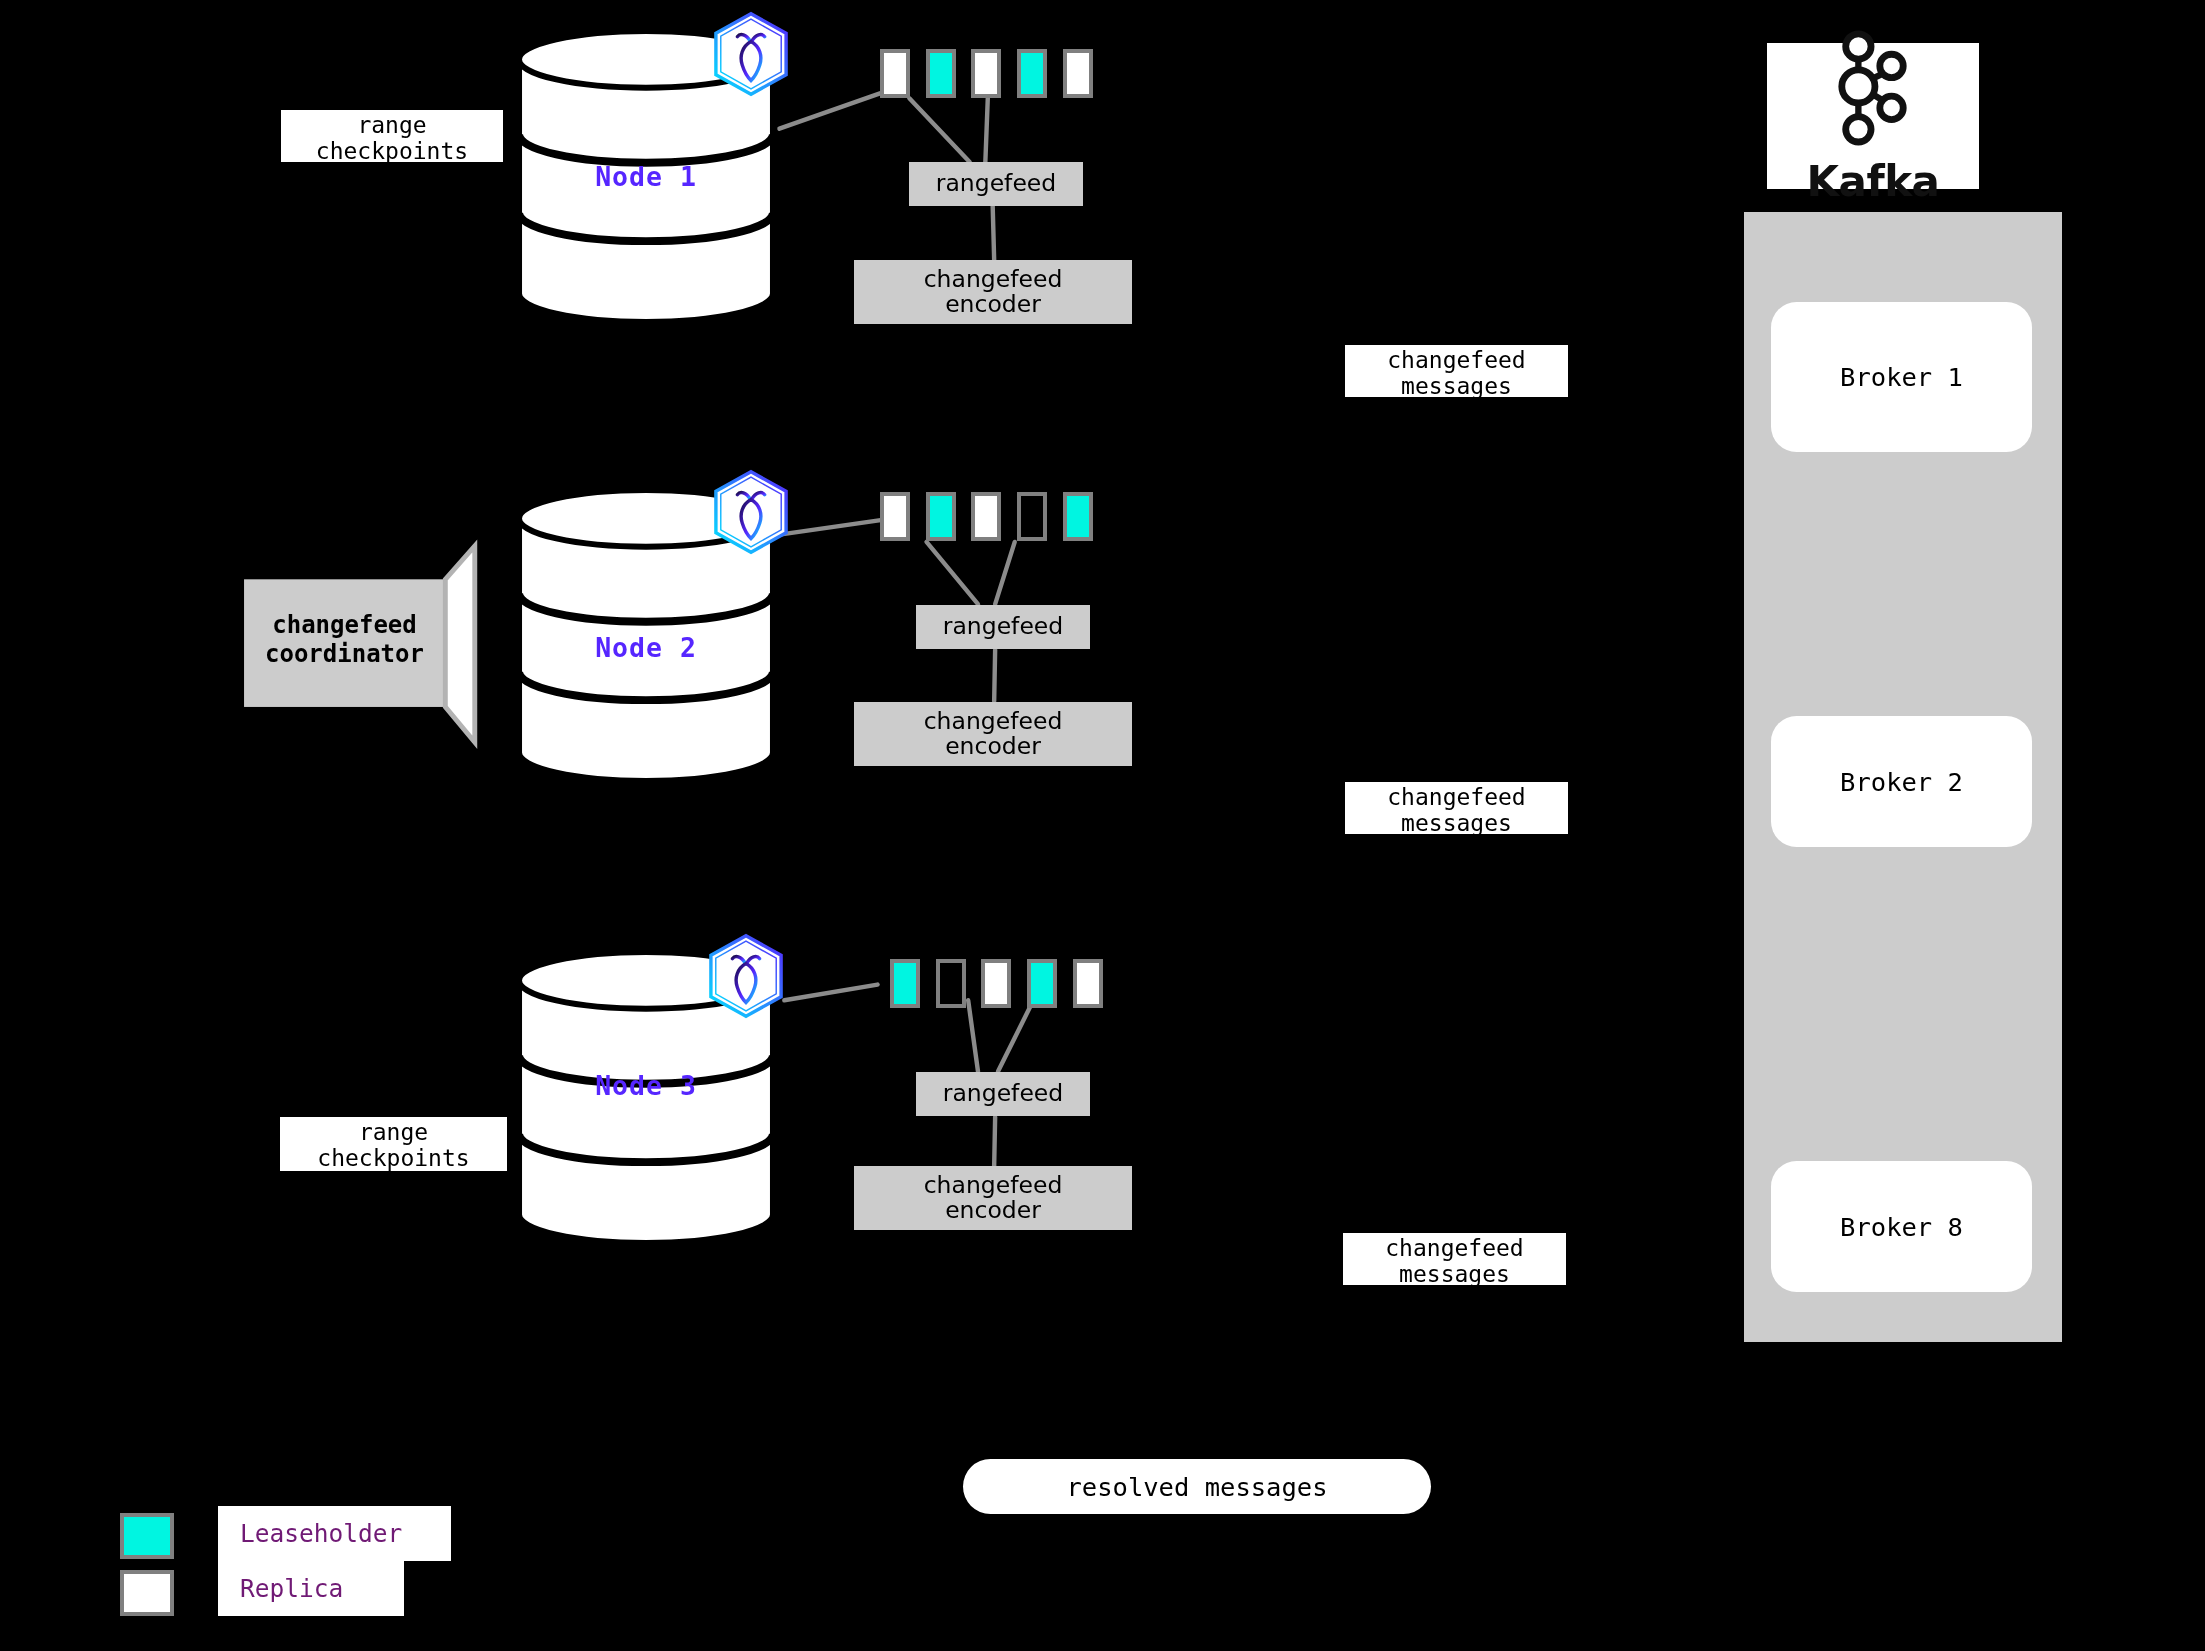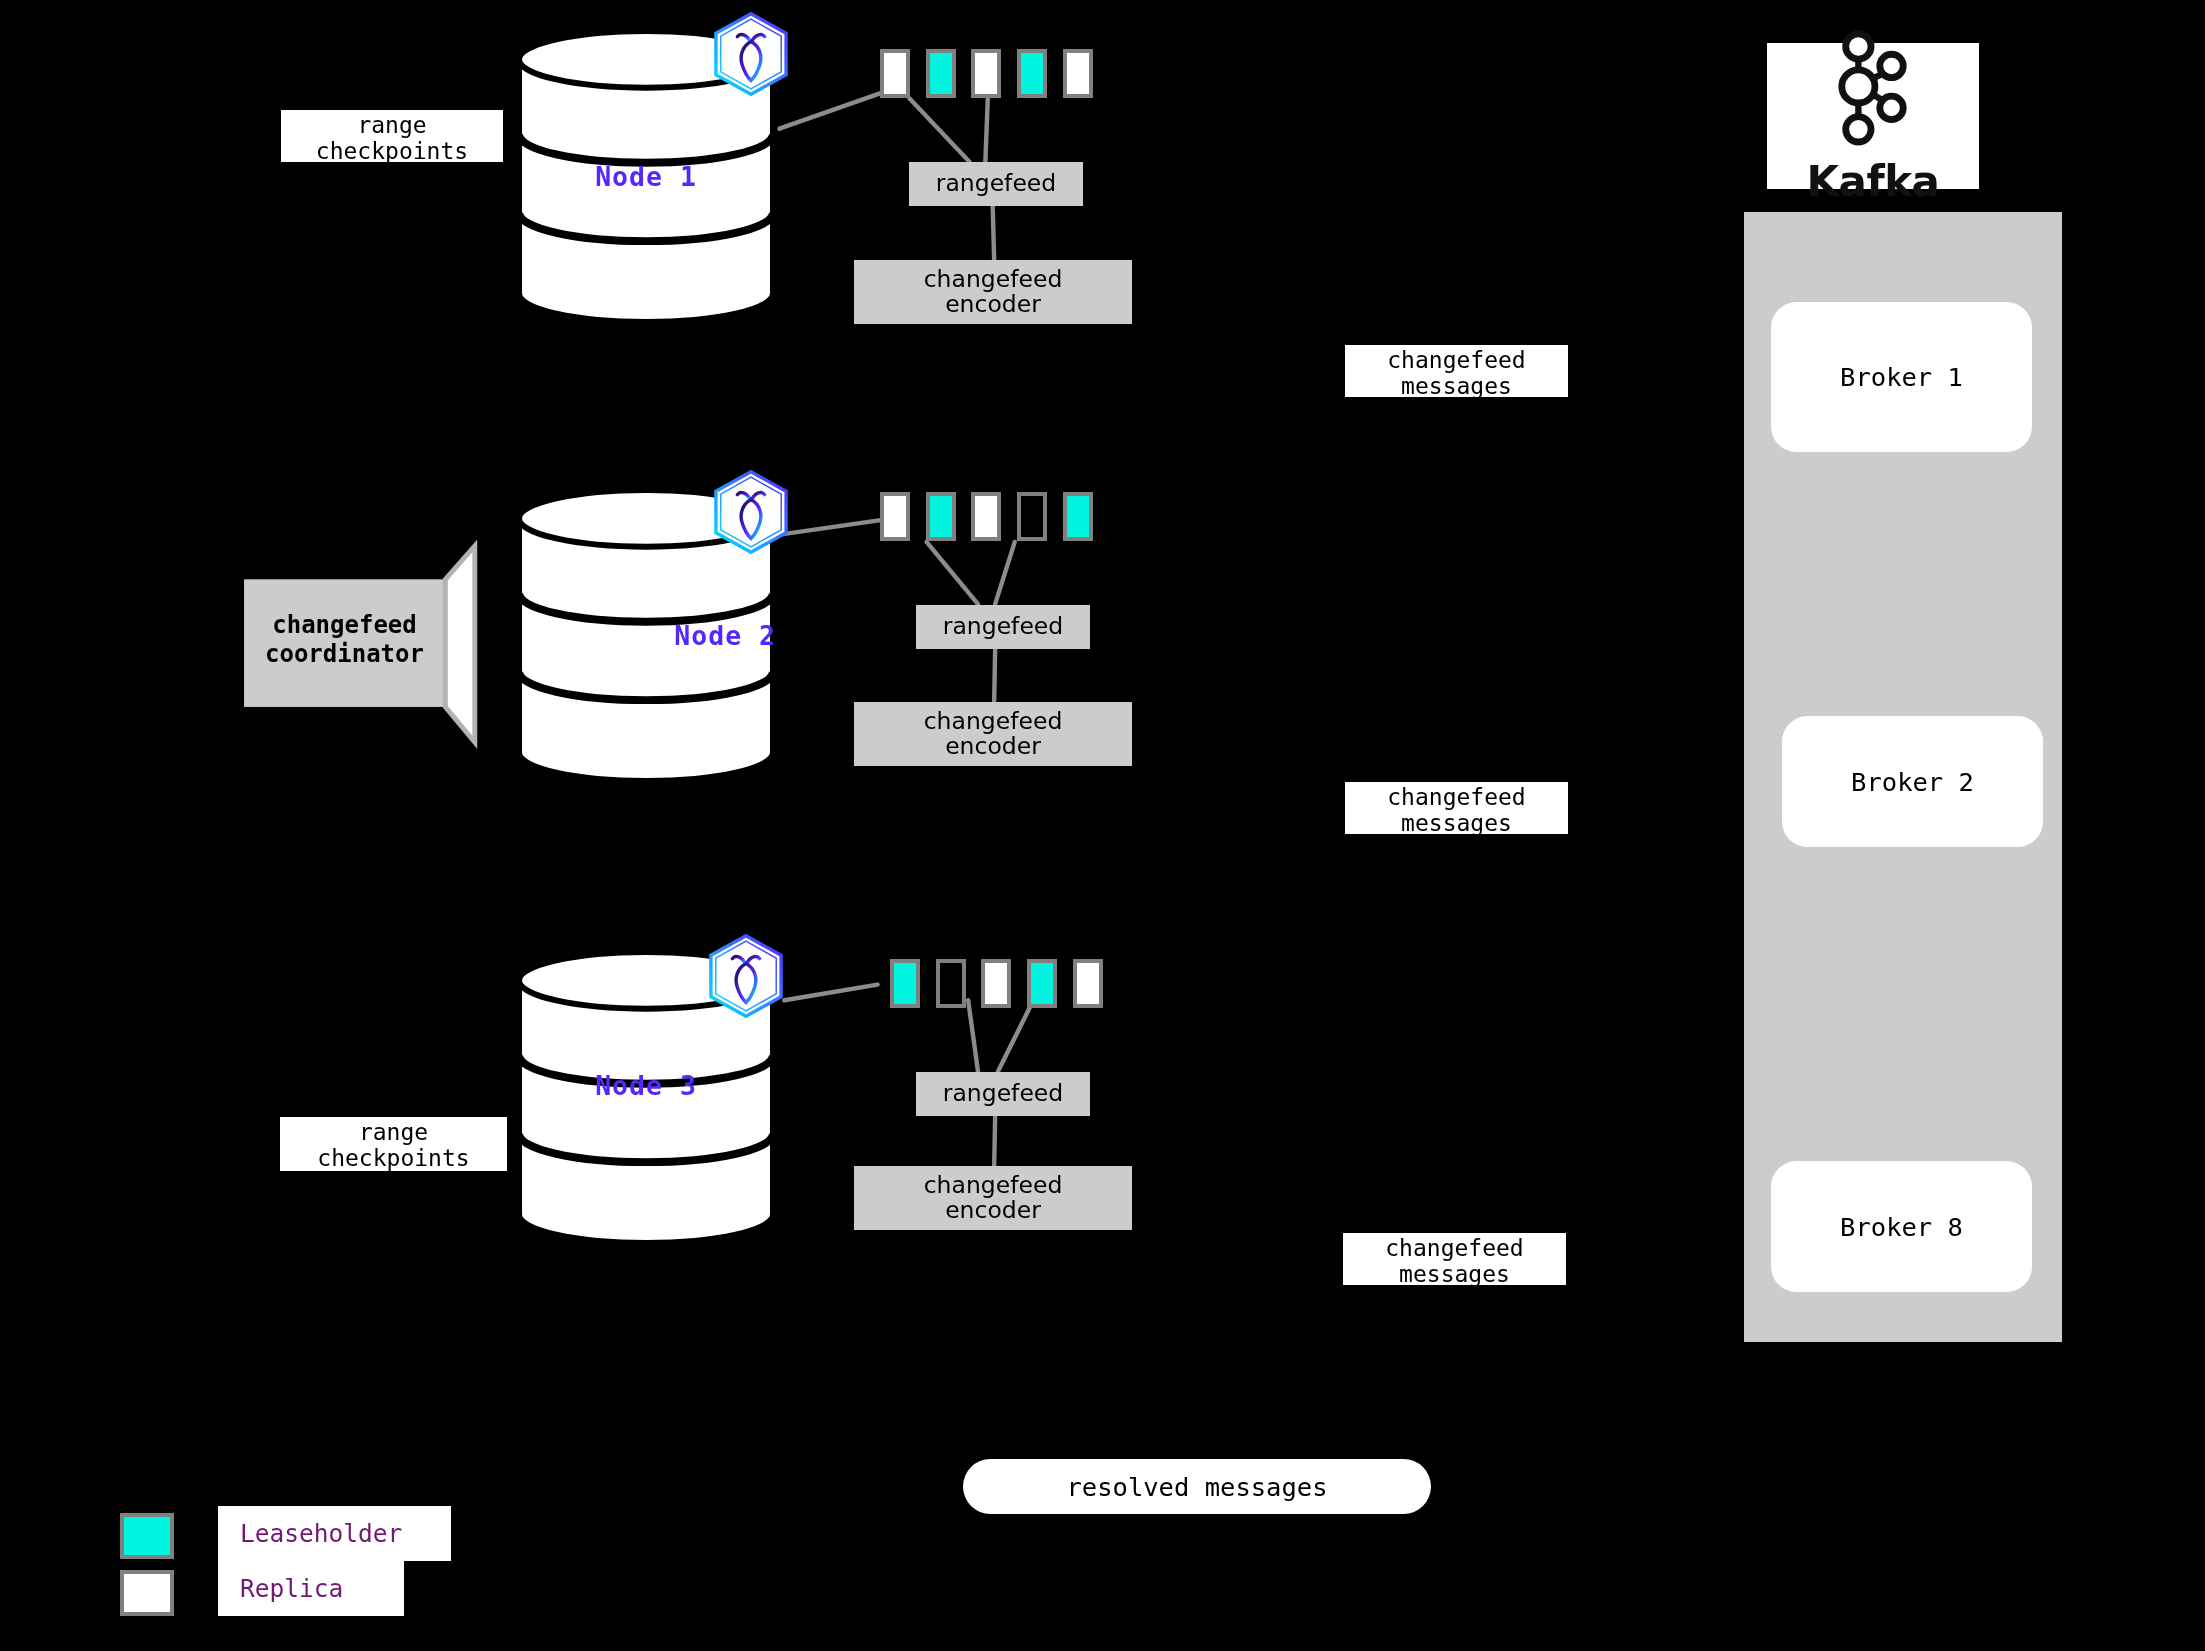--- a/index.html
+++ b/index.html
@@ -244,21 +244,21 @@
   <div class="wbox" style="left:281px; top:110px; width:222px; height:52px; white-space:pre-line;">range
 checkpoints</div>
 
   <div class="node-cyl" style="left:516px; top:488px; width:260px; height:294px;">
     <svg viewBox="0 0 530 600" xmlns="http://www.w3.org/2000/svg">
       <path d="M6 62 L6 540 A259 58 0 0 0 524 540 L524 62 Z" fill="#ffffff" stroke="#000000" stroke-width="12"></path>
       <ellipse cx="265" cy="62" rx="259" ry="58" fill="#ffffff" stroke="#000000" stroke-width="12"></ellipse>
       <path d="M6 215 A259 58 0 0 0 524 215" fill="none" stroke="#000000" stroke-width="16"></path>
       <path d="M6 375 A259 58 0 0 0 524 375" fill="none" stroke="#000000" stroke-width="16"></path>
     </svg>
-    <div class="node-label" style="top:132px;text-align:right;">Node 2</div>
+    <div class="node-label" style="top:144px;">Node 2</div>
   </div>
   <div class="crdb-badge" style="left:712px; top:469px;">
     <svg viewBox="0 0 160 175" xmlns="http://www.w3.org/2000/svg">
       <defs>
         <linearGradient id="hexg2" x1="0" y1="1" x2="1" y2="0">
           <stop offset="0%" stop-color="#00e5ff"></stop>
             <stop offset="100%" stop-color="#5626ff"></stop>
         </linearGradient>
         <linearGradient id="bugg2" x1="0" y1="0" x2="1" y2="1">
           <stop offset="0%" stop-color="#1a0a4a"></stop>
@@ -368,21 +368,21 @@
           <circle cx="118" cy="168" r="24"></circle>
         </g>
       </svg>
     </span>
     <span class="kafka-word">Kafka</span>
   </div>
 
   <div class="kafka-panel" style="left:1744px; top:212px; width:318px; height:1130px;">
   </div>
   <div class="broker" style="left:1771px; top:302px; width:261px; height:150px;">Broker 1</div>
-  <div class="broker" style="left:1771px; top:716px; width:261px; height:131px;margin-left:11px;">Broker 2</div>
+  <div class="broker" style="left:1771px; top:716px; width:261px; height:131px;">Broker 2</div>
   <div class="broker" style="left:1771px; top:1161px; width:261px; height:131px;">Broker 8</div>
 
   <div class="legend-swatch" style="left:120px; top:1513px; background:#00f5e1;"></div>
   <div class="legend-label" style="left:174px; top:1506px; width:233px; height:55px;">Leaseholder</div>
 
   <div class="legend-swatch" style="left:120px; top:1570px; background:#ffffff;"></div>
   <div class="legend-label" style="left:174px; top:1561px; width:186px; height:55px;">Replica</div>
 
 </div>
 

